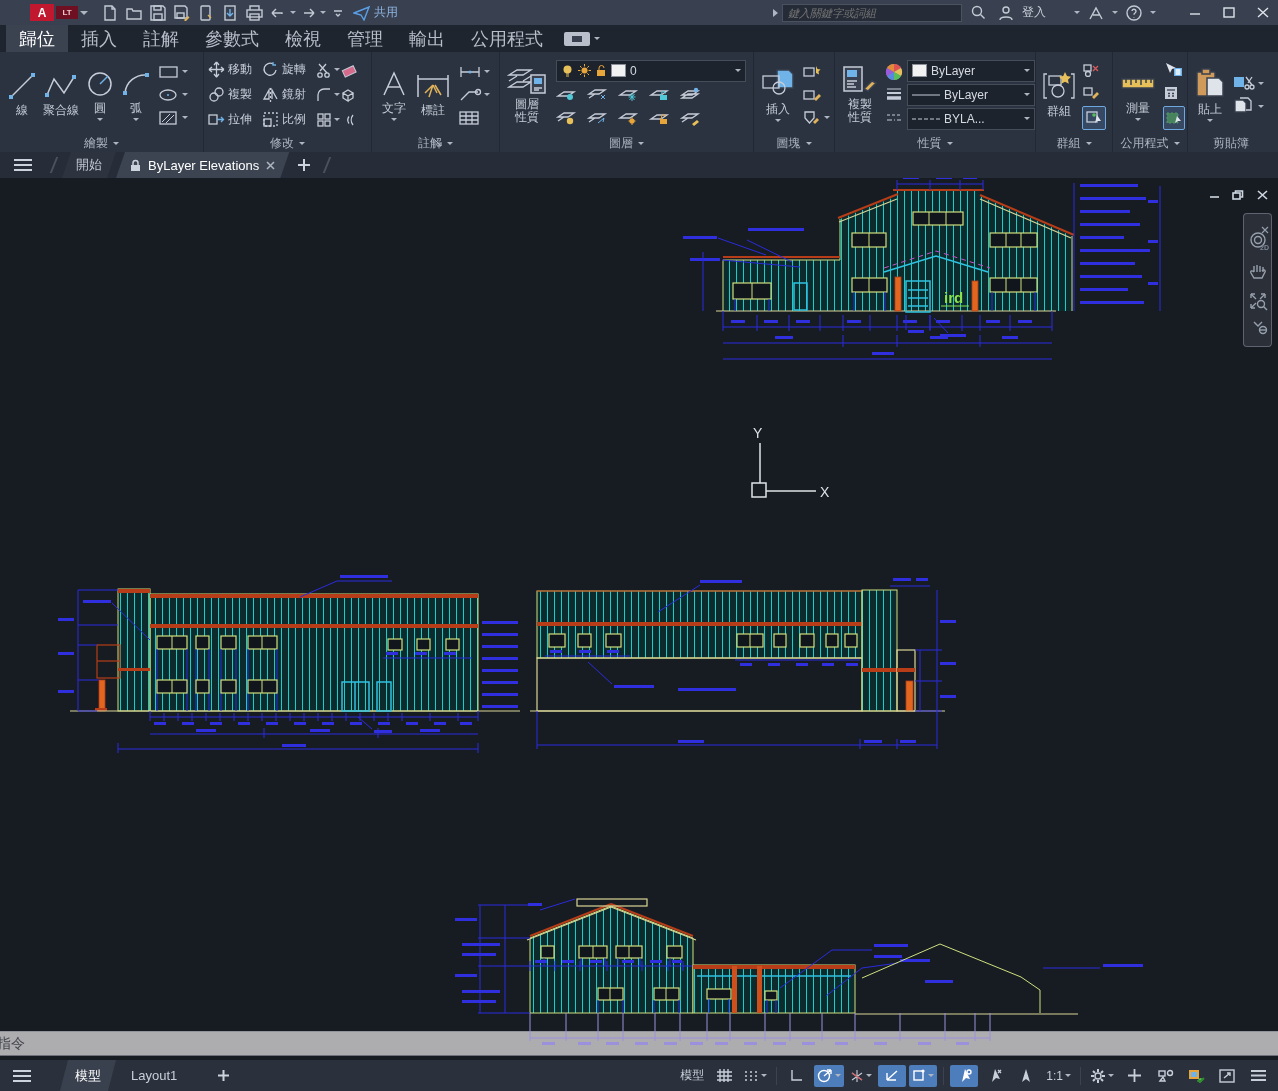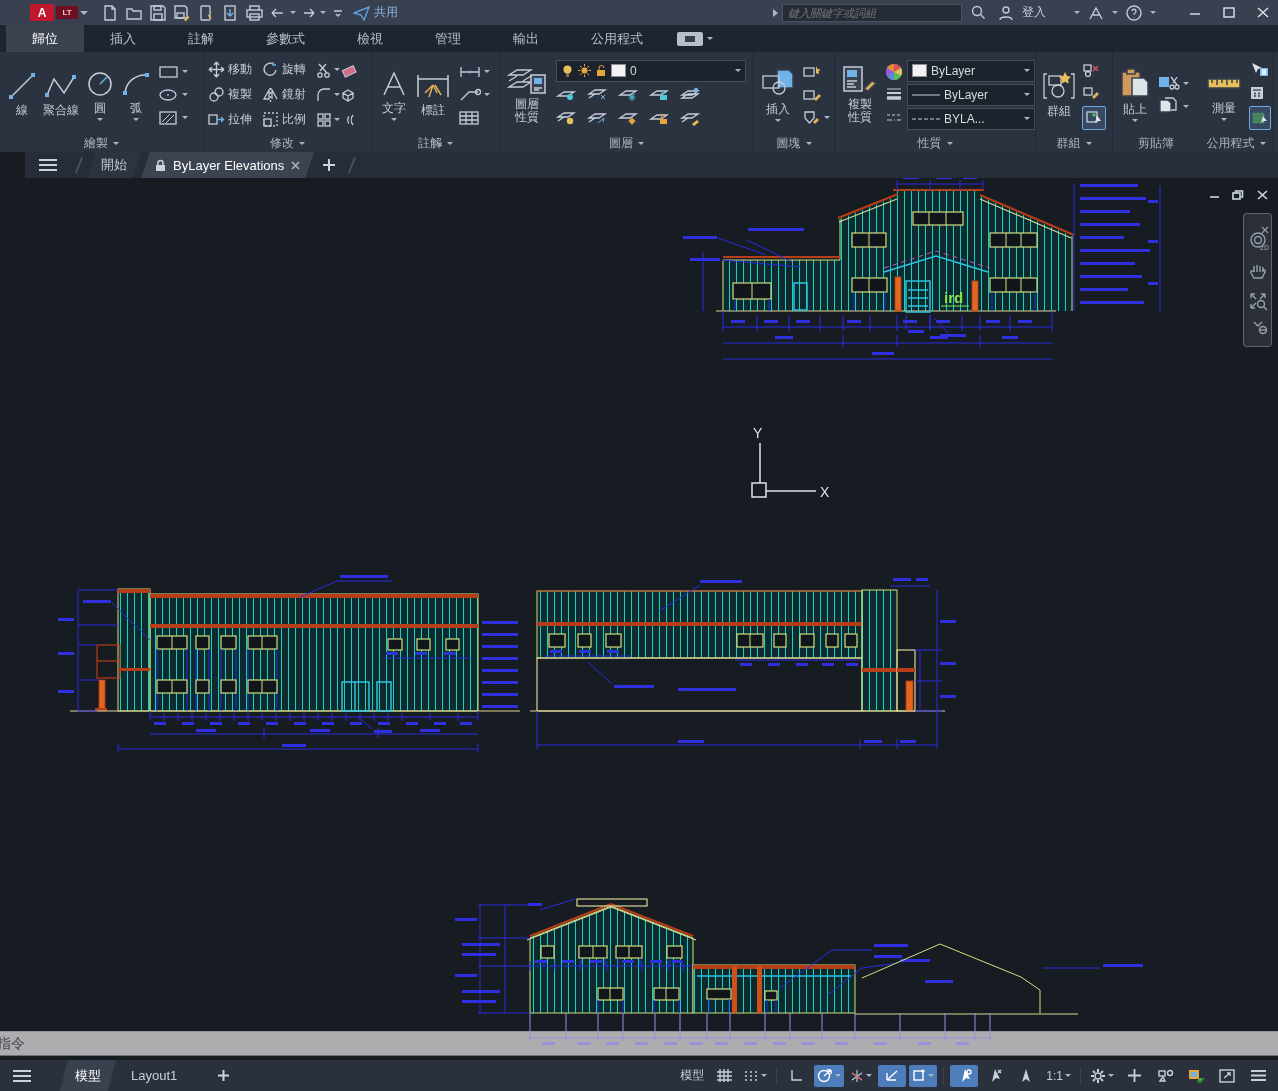--- a/index.html
+++ b/index.html
@@ -20,21 +20,21 @@
   .caret.sm{border-left-width:3px;border-right-width:3px;border-top-width:3px;}
   .tb-title{position:absolute;left:0;right:0;text-align:center;color:#d6dbe3;font-size:13px;pointer-events:none;}
   .tb-right{margin-left:auto;display:flex;align-items:center;gap:4px;z-index:2;}
   .searchbox{width:168px;height:16px;background:#262c37;border:1px solid #4a5260;color:#9aa2ae;
              font-style:italic;font-size:11px;padding:0 5px;font-family:"Liberation Sans",sans-serif;}
   .winbtn{width:30px;height:23px;display:flex;align-items:center;justify-content:center;}
   .winbtn svg{stroke:#dfe4eb;stroke-width:1.4;fill:none;}
   
   .rtabs{position:absolute;top:25px;left:0;right:0;height:27px;background:#1f252f;z-index:30;
          display:flex;align-items:stretch;padding-left:6px;}
-  .rtab{padding:0 26px;display:flex;align-items:center;font-size:13px;color:#b7bec9;}
+  .rtab{padding:0 13px;display:flex;align-items:center;font-size:18px;color:#b7bec9;}
   .rtab.active{background:#3b4250;color:#fff;}
   .rib-min{margin-left:8px;align-self:center;display:flex;align-items:center;gap:4px;}
   .rib-min .btnface{width:26px;height:14px;background:#b9c0cb;border-radius:2px;display:flex;align-items:center;justify-content:center;}
   .rib-min .btnface i{display:block;width:10px;height:6px;background:#39404f;}
   
   .ribbon{position:absolute;top:52px;left:0;right:0;height:100px;background:#2b3240;z-index:30;display:flex;}
   .panel{border-right:1px solid #212733;display:flex;flex-direction:column;flex:none;}
   .pc{flex:1;display:flex;align-items:center;padding:3px 4px 0 4px;}
   .plabel{height:18px;display:flex;align-items:center;justify-content:center;gap:5px;
           font-size:12px;color:#aeb6c2;}
@@ -48,21 +48,21 @@
   .vcol{display:flex;flex-direction:column;justify-content:center;gap:3px;margin-left:4px;}
   .vcol .cell{height:20px;}
   .combo{display:flex;align-items:center;background:#1d232c;border:1px solid #454d5a;height:20px;
          padding:0 4px;gap:4px;font-size:12px;color:#d5dae2;}
   .swatch{width:13px;height:11px;background:#f2f2f2;border:1px solid #8a8f98;}
   .lay-ic-row{display:flex;gap:9px;align-items:center;height:22px;margin-top:2px;}
   .twoLine{line-height:13px;text-align:center;font-size:12px;}
   .hl{border:1px solid #6fa8e0;background:rgba(90,140,200,.25);border-radius:2px;}
   
   .ftabs{position:absolute;top:152px;left:0;right:0;height:26px;background:#272d38;z-index:30;
-         display:flex;align-items:stretch;font-size:13px;margin-left:25px;}
+         display:flex;align-items:stretch;font-size:13px;}
   .burger{width:46px;display:flex;align-items:center;justify-content:center;}
   .burger svg{stroke:#cdd3dc;stroke-width:2;}
   .slash{width:2px;background:#4a5260;transform:skewX(-22deg);margin:5px 7px;}
   .ftab{display:flex;align-items:center;gap:7px;padding:0 14px;color:#c3cad5;
         clip-path:polygon(9px 0,100% 0,calc(100% - 9px) 100%,0 100%);}
   .ftab.start{background:#2d3440;}
   .ftab.active{background:#3c4452;color:#fff;}
   .plusbtn{display:flex;align-items:center;justify-content:center;width:30px;color:#cdd3dc;font-size:18px;}
   
   .dwg-controls{position:absolute;top:188px;left:1206px;z-index:10;display:flex;gap:8px;}
@@ -1154,20 +1154,61 @@
               </svg>
             </span>
       </div>
     </div>
     <div class="plabel">
           <span>群組</span>
           <span class="caret sm"></span>
         </div>
   </div>
 
+  <div class="panel" style="width:74px">
+    <div class="pc">
+      <div class="bigbtn">
+        <svg width="36" height="30">
+              <rect x="2" y="10" width="32" height="9" fill="#e8c05a" stroke="#39404f"></rect>
+              <path d="M6 10v4M11 10v6M16 10v4M21 10v6M26 10v4M31 10v4" stroke="#39404f"></path>
+            </svg>
+        <span>測量</span>
+            <span class="caret sm"></span>
+      </div>
+      <div class="vcol">
+        <span class="cell">
+              <svg class="sic" width="20" height="15">
+                <path d="M3 1l4 10 2-4 4-1z" fill="#dfe4eb" stroke="none"></path>
+                <rect x="11" y="6" width="8" height="8" fill="#6fb3e8" stroke="none"></rect>
+                <path d="M12.5 8h5M12.5 10h5M12.5 12h5" stroke="#fff"></path>
+              </svg>
+            </span>
+        <span class="cell">
+              <svg class="sic" width="16" height="16">
+                <rect x="2" y="2" width="12" height="12" fill="#c6cdd8" stroke="none"></rect>
+                <g stroke="#39404f">
+                  <path d="M4 5h8"></path>
+                  <path d="M5 8.5h2M5 11h2M9 8.5h2M9 11h2"></path>
+                </g>
+              </svg>
+            </span>
+        <span class="cell hl" style="padding:1px">
+              <svg width="18" height="14">
+                <rect x="2" y="2" width="11" height="10" fill="#58c05a" opacity=".5" stroke="#6fdf6f" stroke-dasharray="2 2"></rect>
+                <path d="M10 12l2-7 4 5h-3z" fill="#dfe4eb"></path>
+              </svg>
+            </span>
+      </div>
+    </div>
+    <div class="plabel">
+          <span>公用程式</span>
+          <span class="caret sm"></span>
+        </div>
+  </div>
+
   <div class="panel" style="width:86px;border-right:none">
     <div class="pc">
       <div class="bigbtn">
         <svg width="30" height="32">
               <rect x="2" y="4" width="18" height="24" rx="1" fill="#cf9a5a" stroke="#39404f"></rect>
               <rect x="7" y="1" width="8" height="5" fill="#cf9a5a" stroke="#39404f"></rect>
               <path d="M12 10h12l4 4v14H12z" fill="#dfe4eb" stroke="#39404f"></path>
             </svg>
         <span>貼上</span>
             <span class="caret sm"></span>
@@ -1186,61 +1227,20 @@
               <svg class="sic" width="24" height="18">
                 <path d="M3 3h8l3 3v9H3z" fill="#dfe4eb" stroke="#39404f"></path>
                 <path d="M8 1h8l3 3v9h-5"></path>
               </svg>
               <span class="caret sm"></span>
             </span>
       </div>
     </div>
     <div class="plabel">
           <span>剪貼簿</span>
-        </div>
-  </div>
-
-  <div class="panel" style="width:74px">
-    <div class="pc">
-      <div class="bigbtn">
-        <svg width="36" height="30">
-              <rect x="2" y="10" width="32" height="9" fill="#e8c05a" stroke="#39404f"></rect>
-              <path d="M6 10v4M11 10v6M16 10v4M21 10v6M26 10v4M31 10v4" stroke="#39404f"></path>
-            </svg>
-        <span>測量</span>
-            <span class="caret sm"></span>
-      </div>
-      <div class="vcol">
-        <span class="cell">
-              <svg class="sic" width="20" height="15">
-                <path d="M3 1l4 10 2-4 4-1z" fill="#dfe4eb" stroke="none"></path>
-                <rect x="11" y="6" width="8" height="8" fill="#6fb3e8" stroke="none"></rect>
-                <path d="M12.5 8h5M12.5 10h5M12.5 12h5" stroke="#fff"></path>
-              </svg>
-            </span>
-        <span class="cell">
-              <svg class="sic" width="16" height="16">
-                <rect x="2" y="2" width="12" height="12" fill="#c6cdd8" stroke="none"></rect>
-                <g stroke="#39404f">
-                  <path d="M4 5h8"></path>
-                  <path d="M5 8.5h2M5 11h2M9 8.5h2M9 11h2"></path>
-                </g>
-              </svg>
-            </span>
-        <span class="cell hl" style="padding:1px">
-              <svg width="18" height="14">
-                <rect x="2" y="2" width="11" height="10" fill="#58c05a" opacity=".5" stroke="#6fdf6f" stroke-dasharray="2 2"></rect>
-                <path d="M10 12l2-7 4 5h-3z" fill="#dfe4eb"></path>
-              </svg>
-            </span>
-      </div>
-    </div>
-    <div class="plabel">
-          <span>公用程式</span>
-          <span class="caret sm"></span>
         </div>
   </div>
 </div>
 
 <div class="ftabs">
   <span class="burger">
         <svg width="20" height="14">
           <path d="M1 2h18M1 7h18M1 12h18"></path>
         </svg>
       </span>

